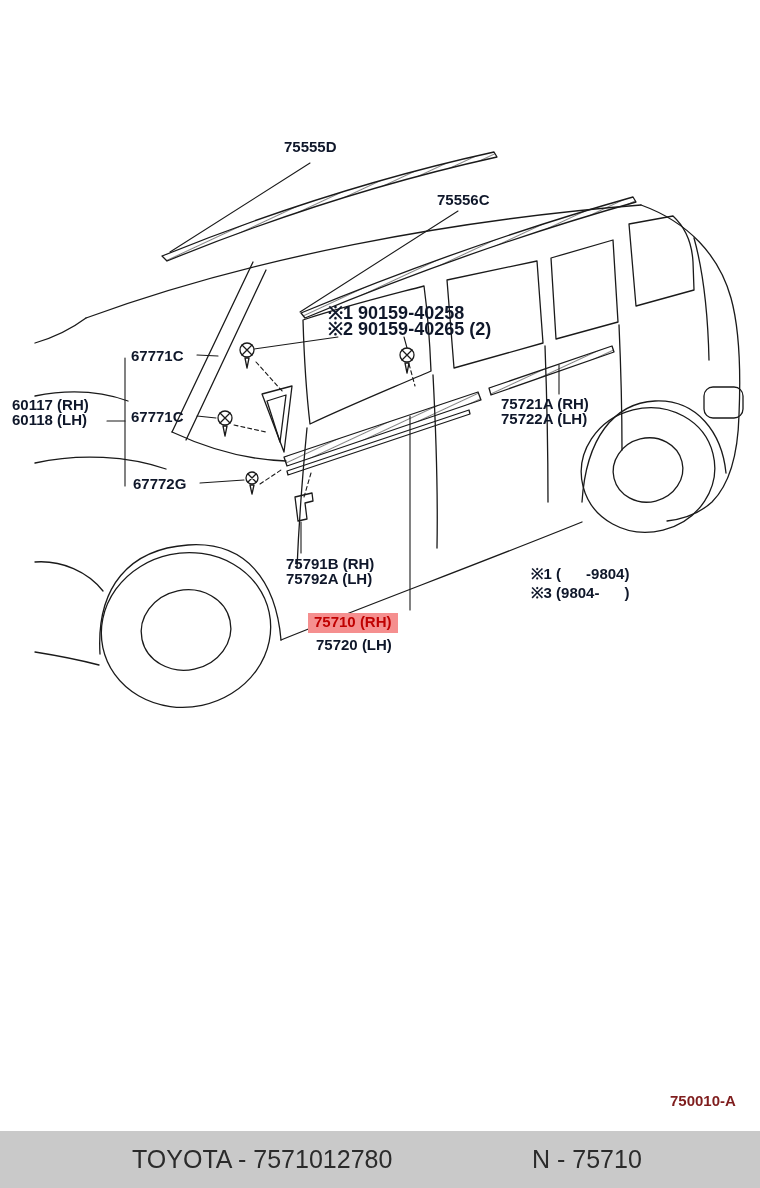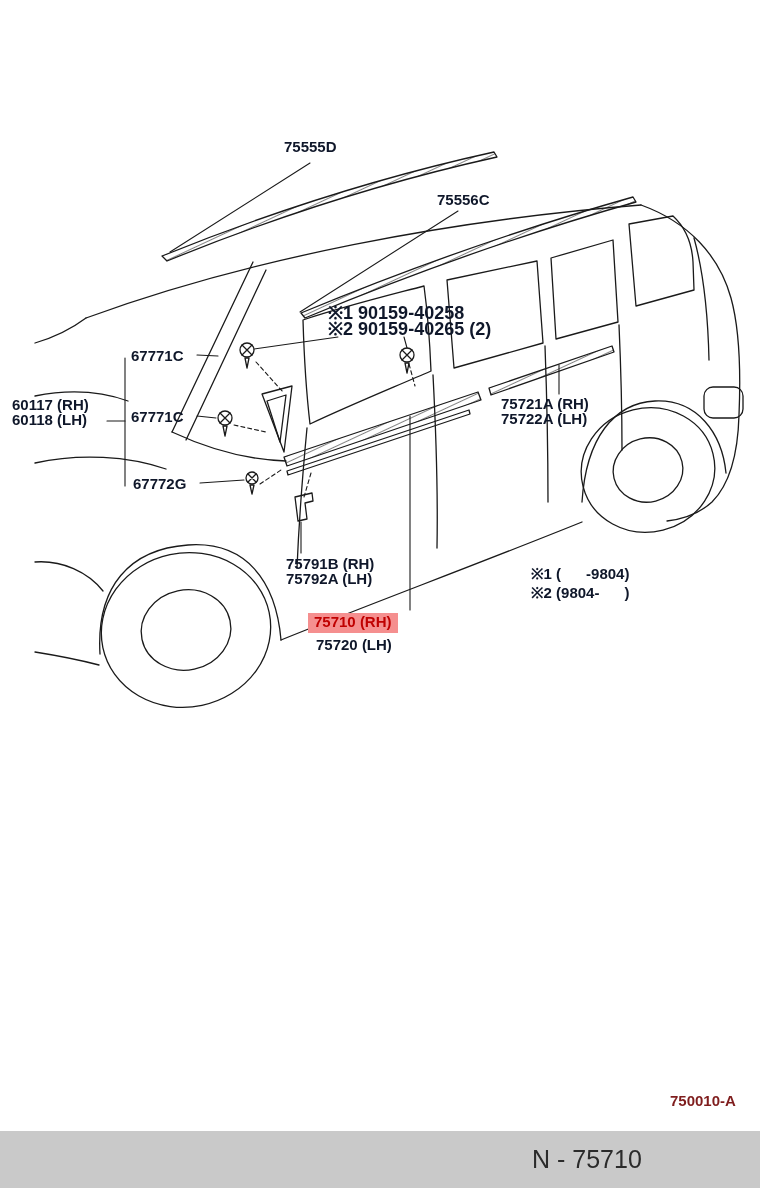--- a/index.html
+++ b/index.html
@@ -144,20 +144,21 @@
   <div class="lbl" style="left:12px;top:412px">60118 (LH)</div>
   <div class="lbl" style="left:131px;top:409px">67771C</div>
   <div class="lbl" style="left:133px;top:476px">67772G</div>
   <div class="lbl" style="left:501px;top:396px">75721A (RH)</div>
   <div class="lbl" style="left:501px;top:411px">75722A (LH)</div>
   <div class="lbl" style="left:286px;top:556px">75791B (RH)</div>
   <div class="lbl" style="left:286px;top:571px">75792A (LH)</div>
   <div class="lbl hl" style="left:308px;top:613px">75710 (RH)</div>
   <div class="lbl" style="left:316px;top:637px">75720 (LH)</div>
   <div class="lbl" style="left:531px;top:566px">※1 (      -9804)</div>
-  <div class="lbl" style="left:531px;top:585px">※2 (9804-      )</div>
+  <div class="lbl" style="left:531px;top:585px">※3 (9804-      )</div>
 </div>
 
 <div class="drawing-no">750010-A</div>
 
 <div class="footer-bar">
+  <span class="footer-left">TOYOTA - 7571012780</span>
   <span class="footer-right">N - 75710</span>
 </div>
 
 </body></html>

